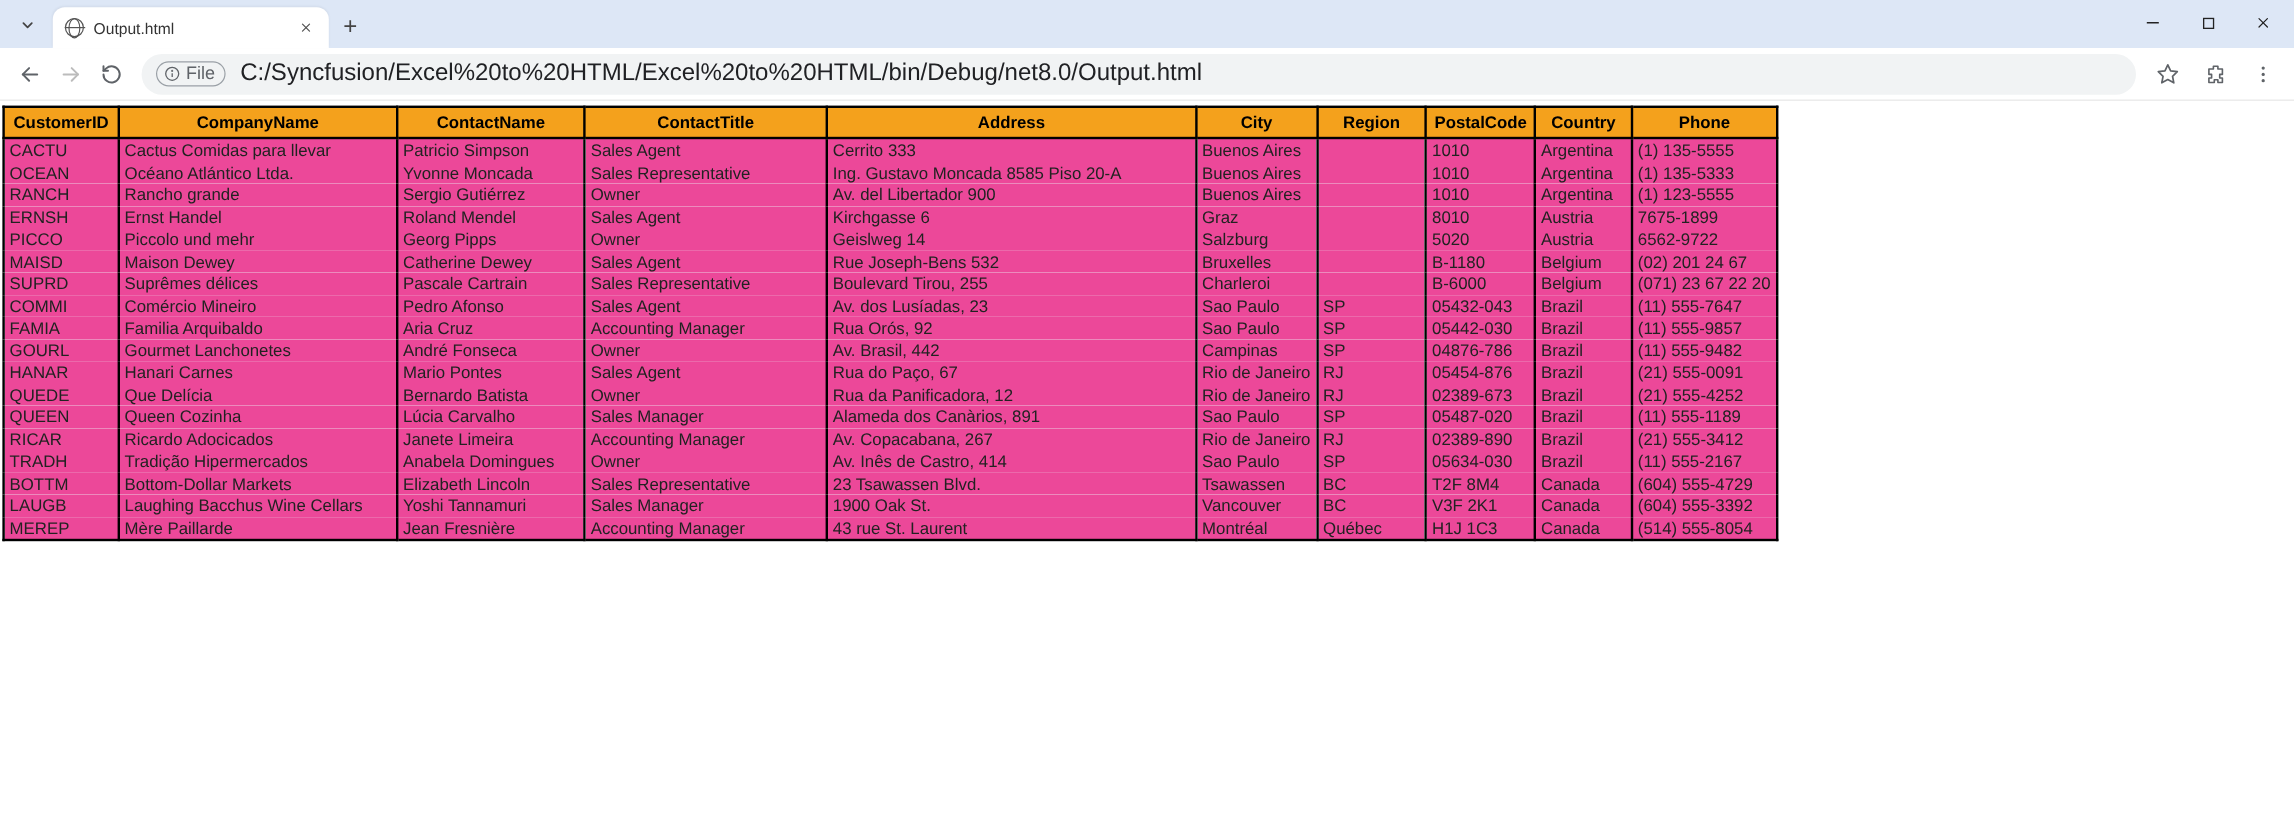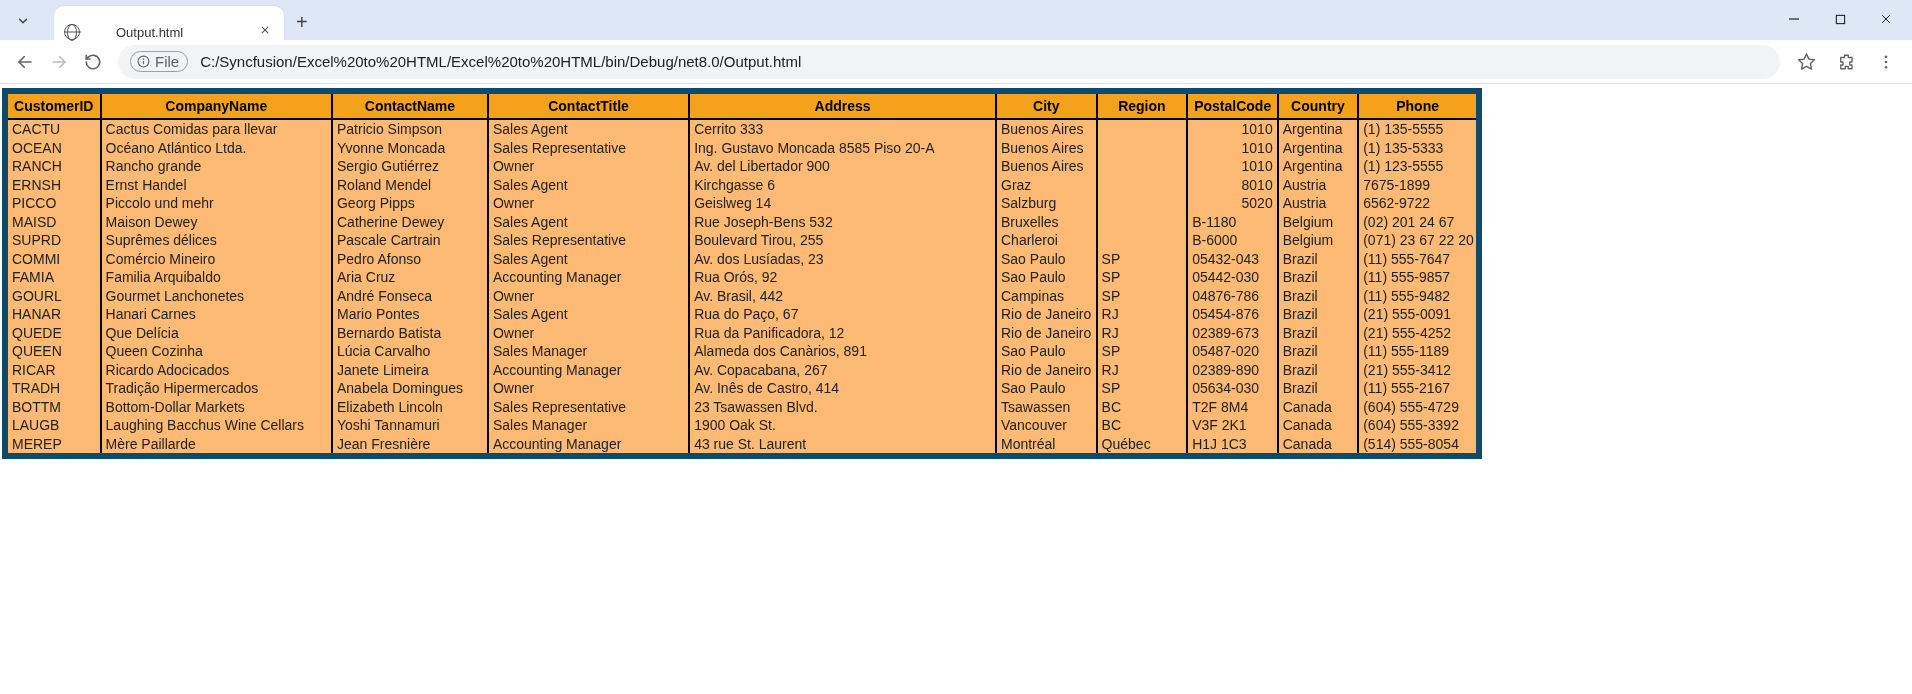--- a/index.html
+++ b/index.html
@@ -21,26 +21,25 @@
     display: flex; align-items: center; justify-content: center;
     margin-bottom: 4px;
     color: #444;
     cursor: pointer;
   }
   .tab {
     background: #fff;
     height: 34px;
     border-radius: 10px 10px 0 0;
     display: flex;
-    align-items: flex-end;
+    align-items: center;
     padding: 0 10px;
-    margin-left: 16px;
+    margin-left: 6px;
     min-width: 230px;
     box-shadow: 0 -1px 2px rgba(0,0,0,0.05);
-    gap: 28px;
   }
   .tab .favicon {
     width: 16px; height: 16px;
     border: 1.5px solid #555;
     border-radius: 50%;
     position: relative;
     margin-right: 8px;
     flex-shrink: 0;
   }
   .tab .favicon::before {
@@ -92,35 +91,35 @@
     border: 1px solid #9aa0a6;
     border-radius: 12px;
     font-size: 15px;
     padding: 1px 8px 1px 6px;
     display: flex; align-items: center;
     gap: 5px;
     color: #5f6368;
     background: #fff0;
     margin-right: 12px;
   }
-  .addr .url-text { font-size: 15px; color: #202124; white-space: nowrap; overflow: hidden; text-overflow: ellipsis; }
+  .addr .url-text { font-size: 20px; color: #202124; white-space: nowrap; overflow: hidden; text-overflow: ellipsis; }
   .toolbar .rt-icons { display: flex; align-items: center; gap: 4px; margin-left: auto; }
   .rt-icons .icon-btn { width: 36px; height: 36px; display: flex; align-items: center; justify-content: center; color: #5f6368; cursor: pointer; border-radius: 50%; }
 
   
   .content {
     flex: 1;
     background: #fff;
     overflow: auto;
     padding: 4px 0 0 2px;
   }
   table.data {
     border-collapse: collapse;
     font-size: 14px;
-    border: 6px solid #0c4a6e;
+    border: 2px solid #0c4a6e;
     width: 1480px;
     table-layout: fixed;
     background: #eef1f5;
   }
   table.data th {
     background: #f5a623;
     background: #f5a11a;
     background: #f5a623;
     color: #000;
     font-weight: bold;
@@ -137,32 +136,32 @@
     border-bottom: none;
     padding: 0 4px;
     line-height: 18.5px;
     height: 18.5px;
     white-space: nowrap;
     overflow: hidden;
     text-overflow: clip;
     color: #222;
   }
   table.data tbody tr:last-child td { border-bottom: 2px solid #000; }
-  .num { text-align: right; }
+  .num { text-align: left; }
   
   table.data th { background: #f5a623; }
   table.data th { background: #f5a11a; }
   table.data th { background: #f4a11d; }
   table.data th { background: #f3a226; }
   table.data th { background: #f5a623; }
   table.data th { background-color: #f5a623; }
   
   table.data th { background-color: #f4a11c; }
   
-  table.data tbody { background: #fdba74; }
+  table.data tbody { background: #ec4899; }
 </style>
 </head>
 <body>
 
 <div class="browser">
 
   <div class="titlebar">
     <div class="chevron-box">
       <svg width="14" height="14" viewBox="0 0 24 24" fill="none" stroke="currentColor" stroke-width="2.5" stroke-linecap="round" stroke-linejoin="round">
           <polyline points="6 9 12 15 18 9"></polyline>

